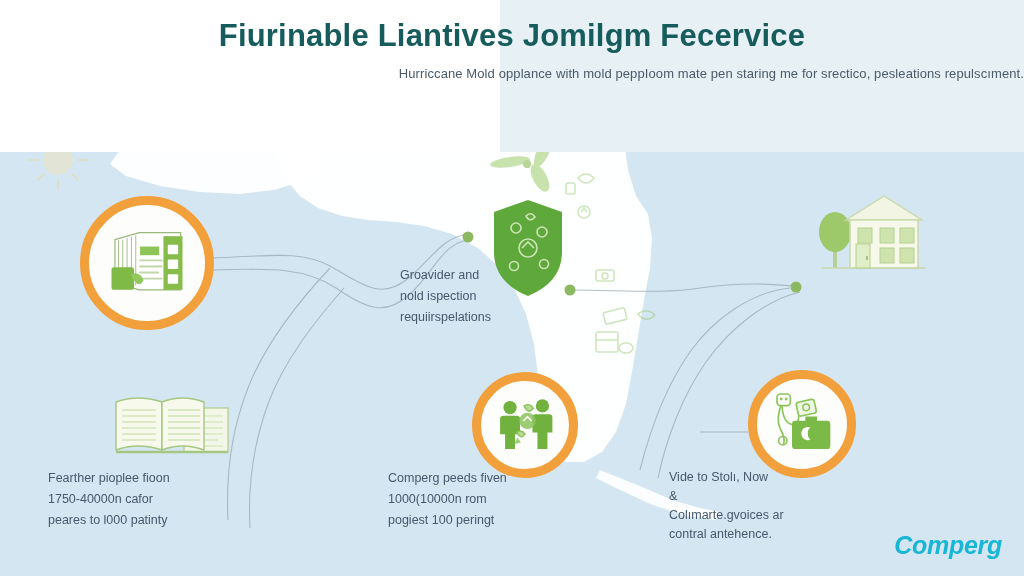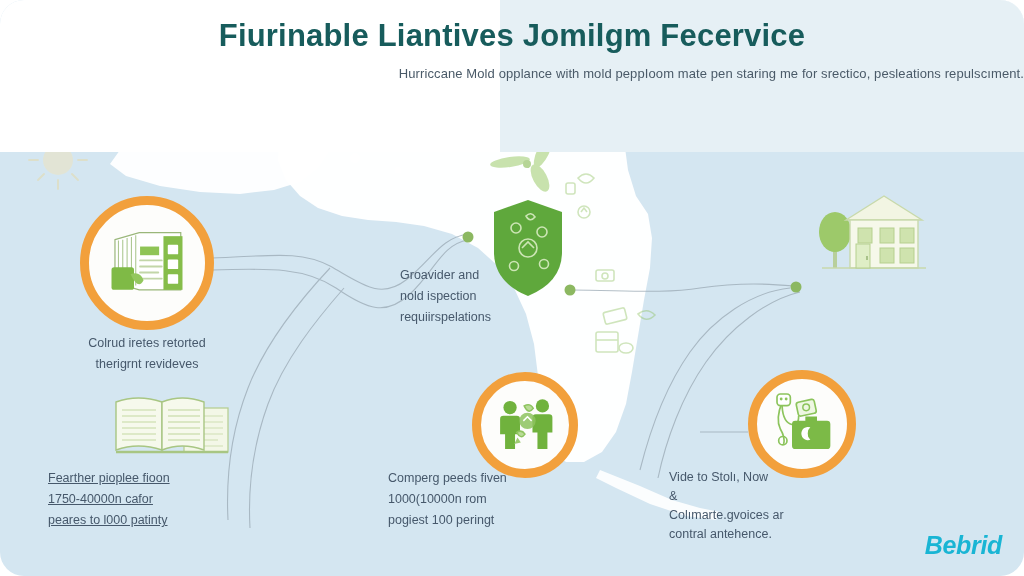--- a/index.html
+++ b/index.html
@@ -9,21 +9,20 @@
   body {
     font-family: "Liberation Sans", sans-serif;
   }
 
   #canvas {
     position: relative;
     width: 1024px;
     height: 576px;
     overflow: hidden;
     background: #ffffff;
-    border-radius: 24px;
   }
 
   
   .bg-sea {
     position: absolute;
     left: 0; top: 0;
     width: 1024px; height: 576px;
     background: #d4e6f1;
   }
   .bg-header-sheet {
@@ -239,22 +238,20 @@
         <line x1="59" y1="64" x2="84" y2="64"></line>
         <line x1="59" y1="71" x2="84" y2="71"></line>
         <line x1="59" y1="78" x2="80" y2="78"></line>
         <line x1="59" y1="85" x2="84" y2="85"></line>
       </g>
 
       <rect x="26" y="72" width="26" height="26" rx="3" fill="#7fba46"></rect>
       <path d="M 48 80 q 11 -4 15 7 q -6 12 -15 -7 Z" fill="#93c75e"></path>
     </svg>
   </div>
-  <div class="caption" style="left:20px; top:333px; width:254px; white-space:pre-line;">Colrud iretes retorted
-therigrnt revideves</div>
 
   <div class="plain-icon" style="left:488px; top:196px; width:80px; height:104px;">
     <svg width="80" height="104" viewBox="0 0 80 104" xmlns="http://www.w3.org/2000/svg">
       <path d="M 40 4 L 74 16 L 74 56 Q 74 86 40 100 Q 6 86 6 56 L 6 16 Z" fill="#5fa83c"></path>
       <g stroke="#d8ecc2" stroke-width="1.6" fill="none" opacity="0.9">
         <circle cx="40" cy="52" r="9"></circle>
         <path d="M 34 52 l 6 -6 l 6 6"></path>
         <circle cx="28" cy="32" r="5"></circle>
         <circle cx="54" cy="36" r="5"></circle>
         <circle cx="26" cy="70" r="4.5"></circle>
@@ -316,21 +313,21 @@
         <line x1="60" y1="18" x2="92" y2="18"></line>
         <line x1="60" y1="24" x2="92" y2="24"></line>
         <line x1="60" y1="30" x2="92" y2="30"></line>
         <line x1="60" y1="36" x2="92" y2="36"></line>
         <line x1="60" y1="42" x2="92" y2="42"></line>
         <line x1="60" y1="48" x2="92" y2="48"></line>
       </g>
       <line x1="8" y1="60" x2="120" y2="60" stroke="#a8c683" stroke-width="2.4"></line>
     </svg>
   </div>
-  <div class="caption center-align" style="left:48px; top:468px; width:250px; white-space:pre-line;text-decoration:underline;">Fearther pioplee fioon
+  <div class="caption center-align" style="left:48px; top:468px; width:250px; white-space:pre-line;">Fearther pioplee fioon
 1750-40000n cafor
 peares to l000 patinty</div>
 
   <div class="node-circle orange" style="left:472px; top:372px; width:106px; height:106px;">
     <svg class="node-icon" viewBox="0 0 106 106" xmlns="http://www.w3.org/2000/svg">
 
       <circle cx="35" cy="32" r="8" fill="#70b23d"></circle>
       <path d="M 27 42 h 16 a 4 4 0 0 1 4 4 v 18 h -6 v 18 h -12 v -18 h -6 v -18 a 4 4 0 0 1 4 -4 Z" fill="#70b23d"></path>
 
       <circle cx="74" cy="30" r="8" fill="#70b23d"></circle>
@@ -368,15 +365,15 @@
                h -38 a 4 4 0 0 1 -4 -4 v -26 a 4 4 0 0 1 4 -4 Z" fill="#7cba47"></path>
       <path d="M 62 58 q -8 6 0 14 q -3 -7 0 -14 Z" fill="#ffffff"></path>
       <path d="M 64 58 a 8 8 0 1 0 0 15 a 10 10 0 0 1 0 -15 Z" fill="#ffffff"></path>
     </svg>
   </div>
   <div class="caption center-align" style="left:669px; top:468px; width:212px; line-height:19px; white-space:pre-line;">Vide to Stolı, Now
 &amp;
 Colımarte.gvoices ar
 contral antehence.</div>
 
-  <div class="logo">Bebrid</div>
+  <div class="logo">Comperg</div>
 
 </div>
 
 </body></html>

